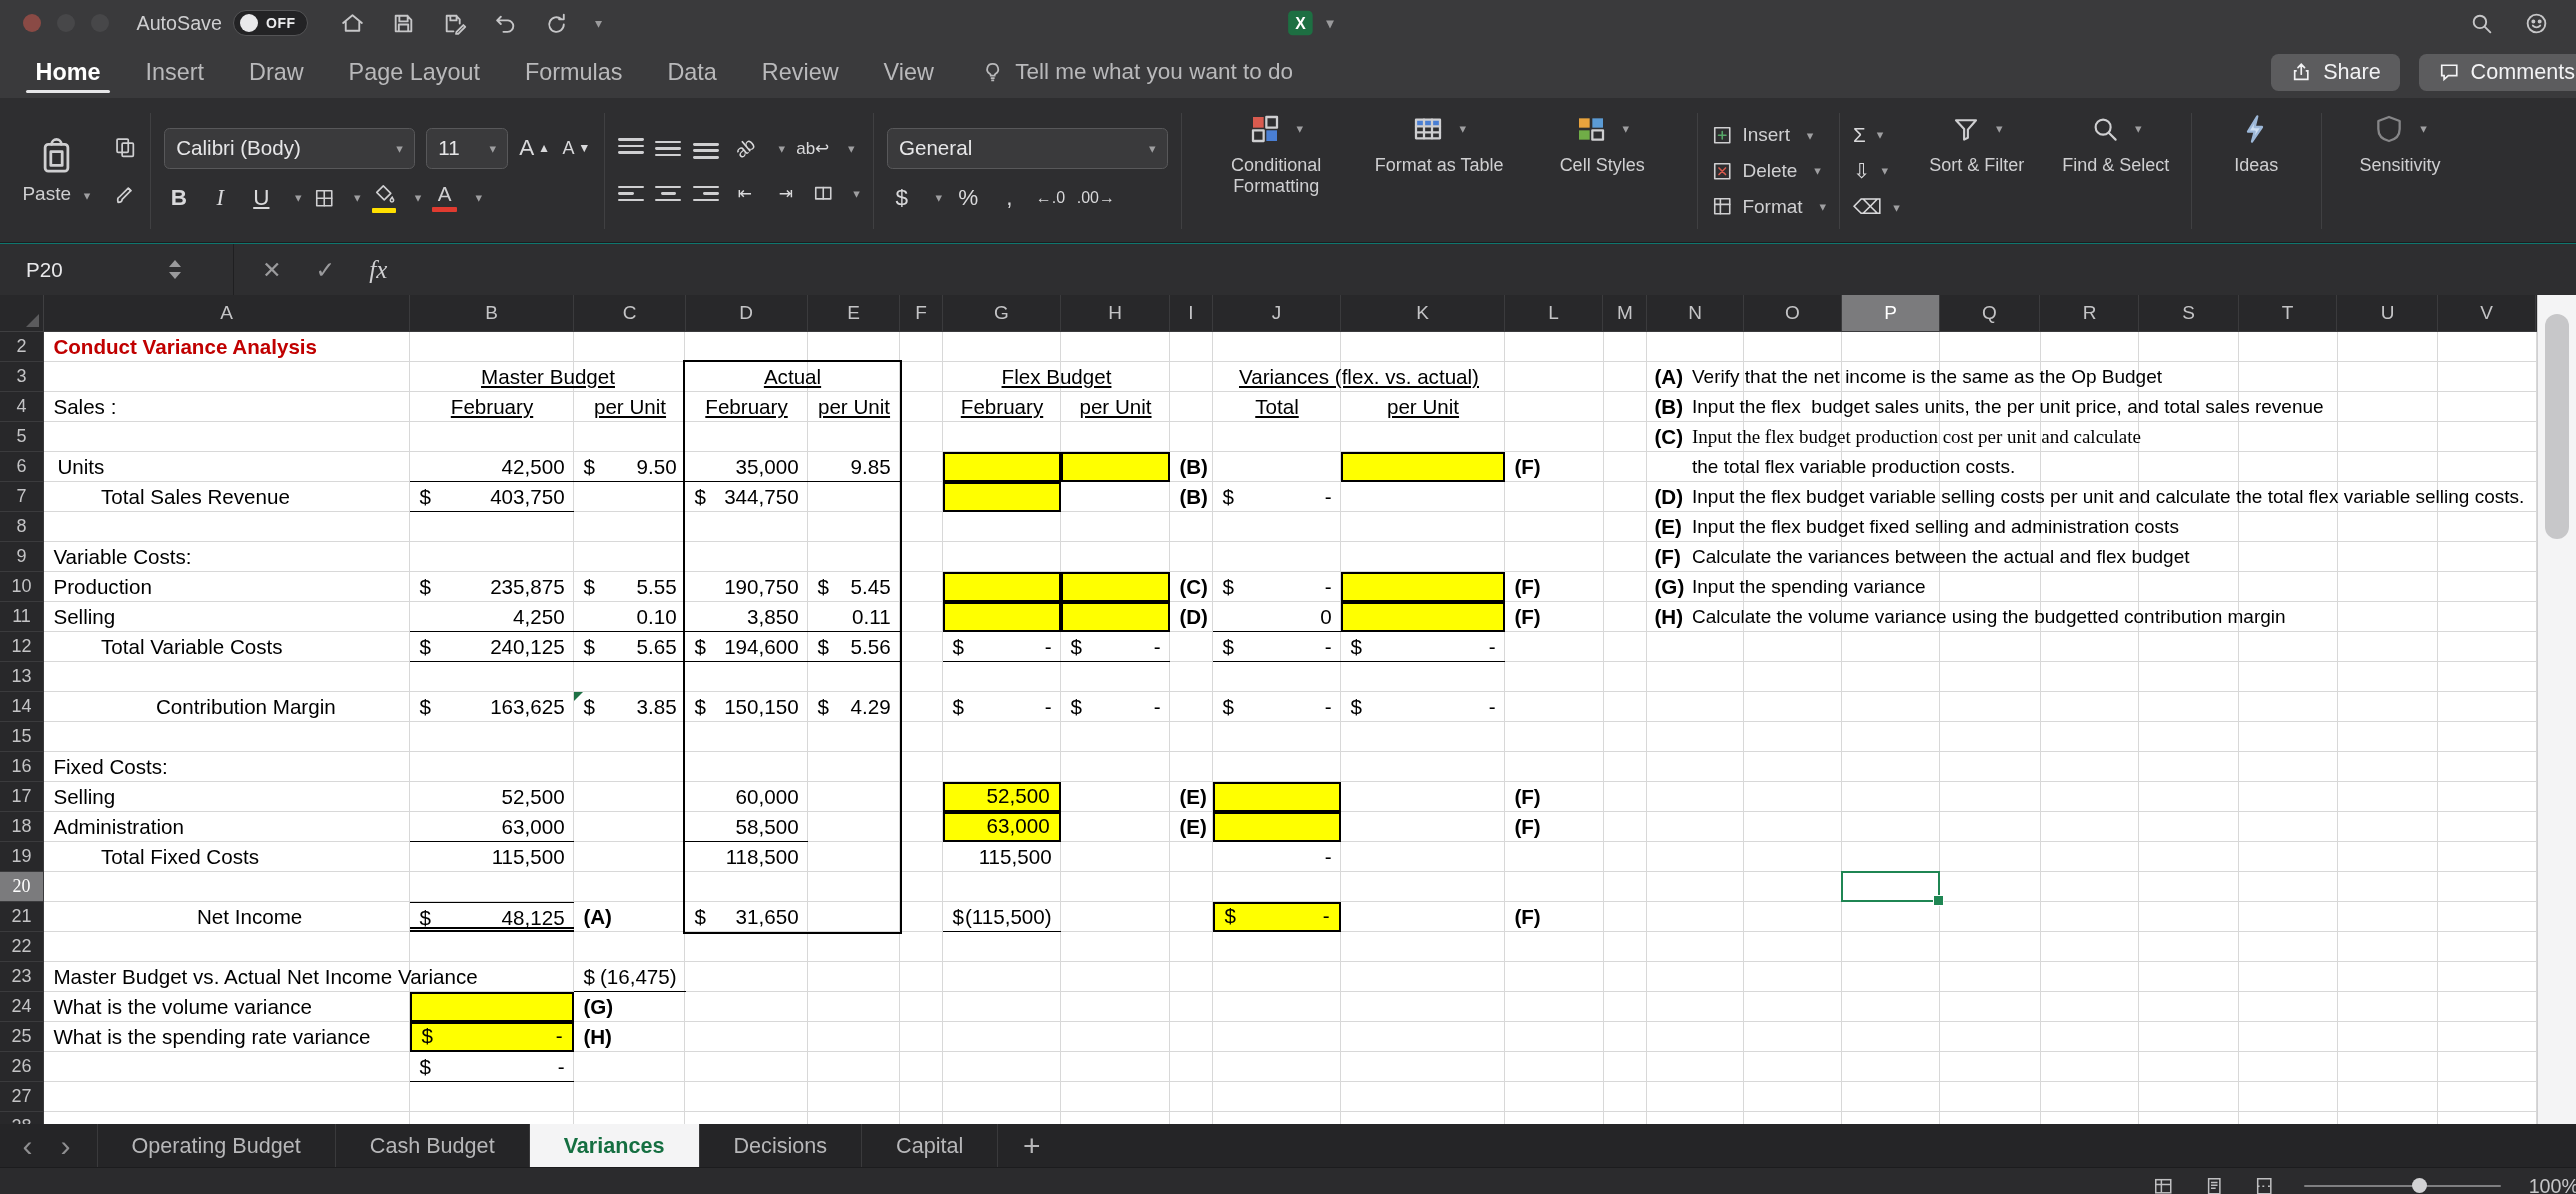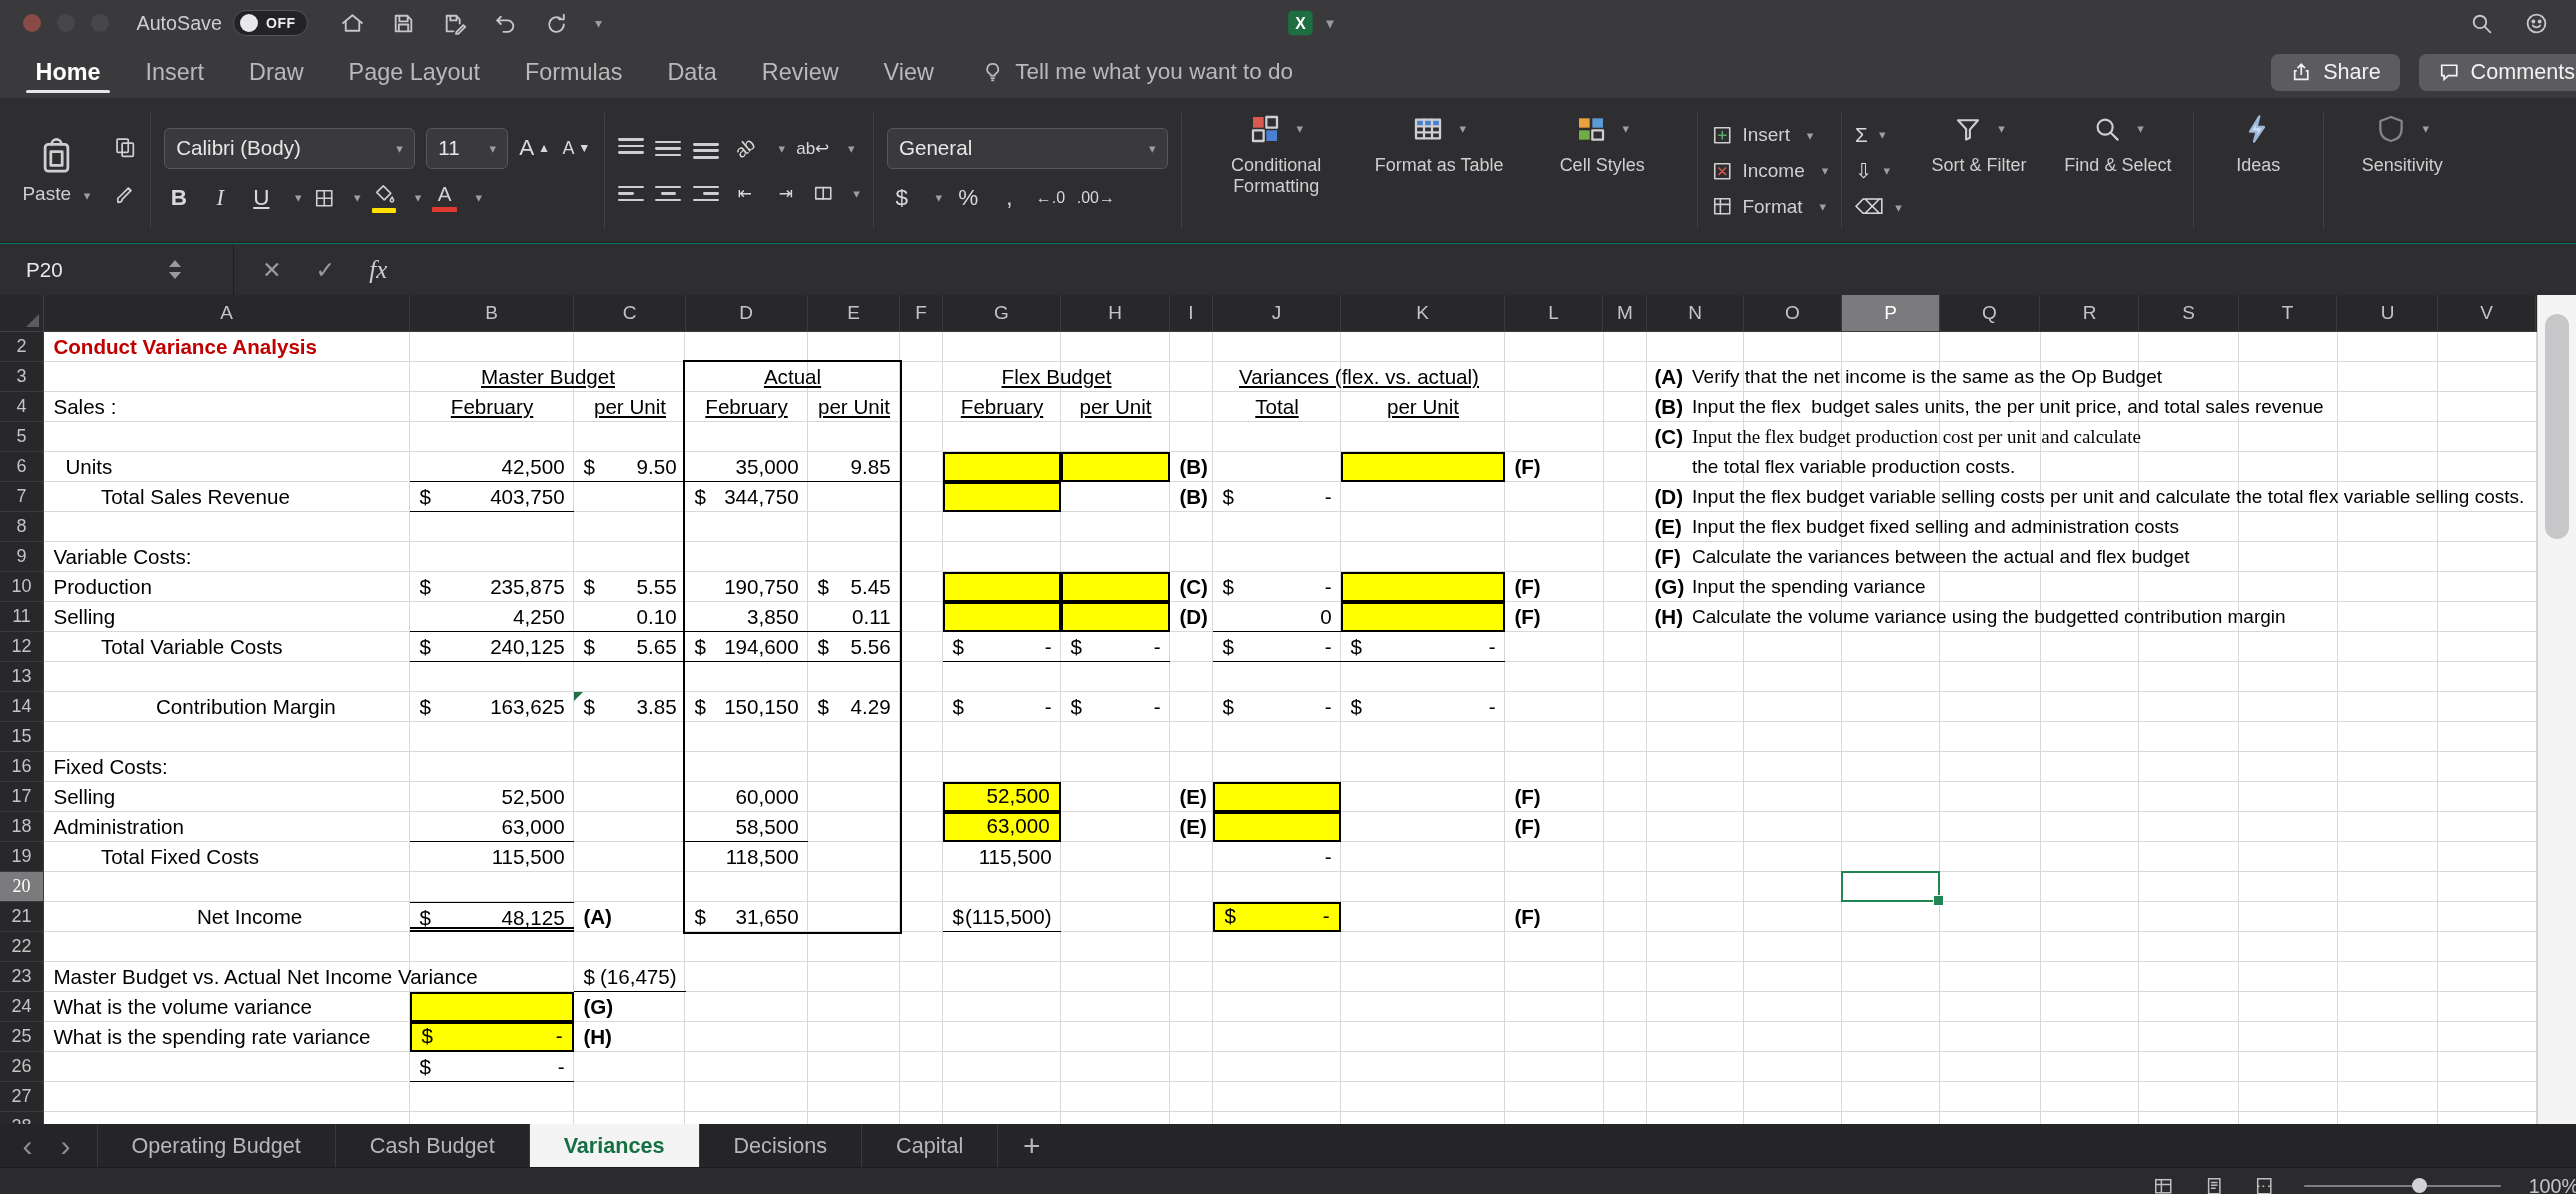--- a/index.html
+++ b/index.html
@@ -395,21 +395,21 @@
             <path d="M12 8v8M8 12h8" stroke="#57a869"></path>
           </svg>
         <span>Insert</span>
         <span class="chv">▾</span>
       </div>
       <div class="cellrow">
         <svg class="mini" viewBox="0 0 24 24">
             <rect x="4" y="4" width="16" height="16"></rect>
             <path d="M8.5 8.5l7 7M15.5 8.5l-7 7" stroke="#d95b4f"></path>
           </svg>
-        <span>Income</span>
+        <span>Delete</span>
         <span class="chv">▾</span>
       </div>
       <div class="cellrow">
         <svg class="mini" viewBox="0 0 24 24">
             <rect x="4" y="4" width="16" height="16"></rect>
             <path d="M4 10h16M10 4v16"></path>
           </svg>
         <span>Format</span>
         <span class="chv">▾</span>
       </div>
@@ -579,21 +579,21 @@
       <div class="cell ctr tu" style="left: 1169px; top: 30px; width: 292px;">Variances (flex. vs. actual)</div>
       <div class="cell" style="left: 0px; top: 60px; width: 366px;">Sales :</div>
       <div class="cell ctr tu" style="left: 366px; top: 60px; width: 164px;">February</div>
       <div class="cell ctr tu" style="left: 530px; top: 60px; width: 112px;">per Unit</div>
       <div class="cell ctr tu" style="left: 641px; top: 60px; width: 123px;">February</div>
       <div class="cell ctr tu" style="left: 764px; top: 60px; width: 92px;">per Unit</div>
       <div class="cell ctr tu" style="left: 899px; top: 60px; width: 118px;">February</div>
       <div class="cell ctr tu" style="left: 1017px; top: 60px; width: 109px;">per Unit</div>
       <div class="cell ctr tu" style="left: 1169px; top: 60px; width: 128px;">Total</div>
       <div class="cell ctr tu" style="left: 1297px; top: 60px; width: 164px;">per Unit</div>
-      <div class="cell" style="left: 12px; top: 120px; width: 438px;">Units</div>
+      <div class="cell" style="left: 4px; top: 120px; width: 438px;">Units</div>
       <div class="cell num bb" style="left: 366px; top: 120px; width: 164px;">42,500</div>
       <div class="cell acc bb" style="left: 530px; top: 120px; width: 112px;"><span class="cur">$</span><span class="val">9.50</span></div>
       <div class="cell num bb" style="left: 641px; top: 120px; width: 123px;">35,000</div>
       <div class="cell num bb" style="left: 764px; top: 120px; width: 92px;">9.85</div>
       <div class="cell yel box" style="left: 899px; top: 120px; width: 118px;"></div>
       <div class="cell yel box" style="left: 1017px; top: 120px; width: 109px;"></div>
       <div class="cell bold" style="left: 1126px; top: 120px; width: 43px;">(B)</div>
       <div class="cell yel box" style="left: 1297px; top: 120px; width: 164px;"></div>
       <div class="cell bold" style="left: 1461px; top: 120px; width: 98px;">(F)</div>
       <div class="cell ind2" style="left: 0px; top: 150px; width: 366px;">Total Sales Revenue</div>

